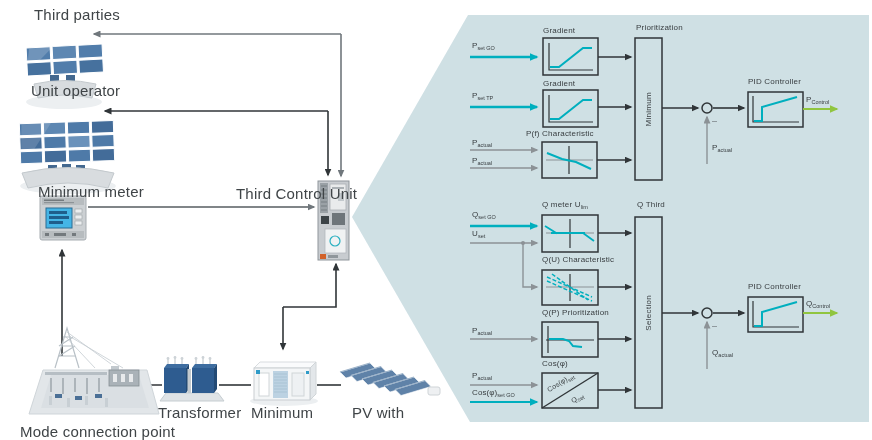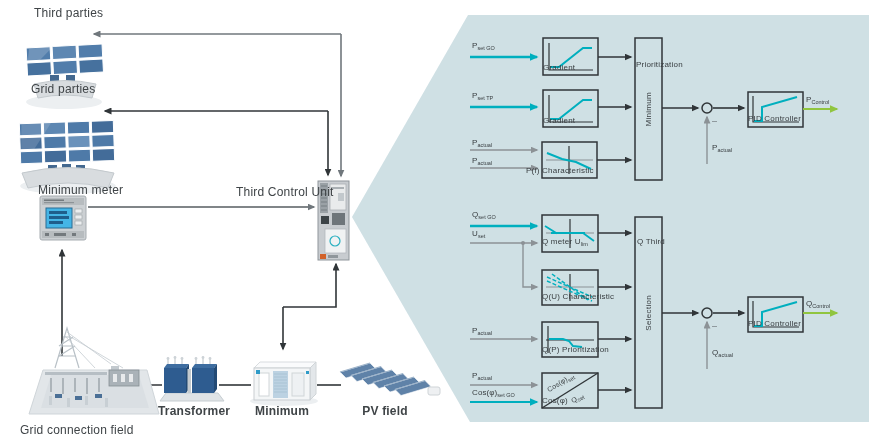--- a/index.html
+++ b/index.html
@@ -1,27 +1,27 @@
 <!DOCTYPE html>
 <html><head>
 <meta charset="utf-8">
 <style>
   html,body{margin:0;padding:0;background:#ffffff;}
   #stage{position:relative;width:872px;height:440px;overflow:hidden;
          font-family:"Liberation Sans", sans-serif;color:#3f4447;}
   #gfx{position:absolute;left:0;top:0;}
-  .lbl{position:absolute;font-size:12px;letter-spacing:.2px;color:#3f4447;white-space:nowrap;}
-  .blk{position:absolute;font-size:8px;letter-spacing:.2px;color:#383d40;white-space:nowrap;margin-top:37px;}
+  .lbl{position:absolute;font-size:15px;letter-spacing:.2px;color:#3f4447;white-space:nowrap;}
+  .blk{position:absolute;font-size:8px;letter-spacing:.2px;color:#383d40;white-space:nowrap;}
   .sig{position:absolute;font-size:8px;letter-spacing:.1px;color:#383d40;white-space:nowrap;}
   .sig .sub,.blk .sub{font-size:5.5px;vertical-align:-2px;letter-spacing:0;}
   .rot{position:absolute;display:flex;align-items:center;justify-content:center;}
   .rot span{writing-mode:vertical-rl;transform:rotate(180deg);font-size:8px;letter-spacing:.3px;color:#383d40;}
   .diag{transform-origin:left top;}
   .minus{position:absolute;font-size:9px;color:#6e7478;}
-  .ctr{text-align:center;font-weight:bold;}
+  .ctr{text-align:left;}
 </style>
 </head>
 <body>
 
 <div id="stage">
 
 <svg id="gfx" width="872" height="440" viewBox="0 0 872 440">
   <defs>
     <marker id="aDark" markerUnits="userSpaceOnUse" markerWidth="8" markerHeight="7" refX="6.5" refY="3.5" orient="auto">
       <path d="M0,0 L8,3.5 L0,7 z" fill="#303538"></path>
@@ -300,27 +300,27 @@
     <path d="M713,313 H744" stroke="#303538" stroke-width="1.6" marker-end="url(#aDark)"></path>
 
     <rect x="748" y="297" width="55" height="35" stroke="#303538" stroke-width="1.5"></rect>
     <path d="M753,301 V327 H799" stroke="#303538" stroke-width="1.2"></path>
     <path d="M754,326 H762 V312 L797,302" stroke="#00afbe" stroke-width="2"></path>
     <path d="M803,313 H837" stroke="#90c53f" stroke-width="2" marker-end="url(#aGreen)"></path>
   </g>
 </svg>
 
 <div class="lbl" style="left:34px;top:6px">Third parties</div>
-<div class="lbl" style="left:31px;top:82px">Grid parties</div>
+<div class="lbl" style="left:31px;top:82px">Unit operator</div>
 <div class="lbl" style="left:38px;top:183px">Minimum meter</div>
 <div class="lbl" style="left:236px;top:185px">Third Control Unit</div>
-<div class="lbl" style="left:20px;top:423px">Grid connection field</div>
+<div class="lbl" style="left:20px;top:423px">Mode connection point</div>
 <div class="lbl ctr" style="left:158px;top:404px;width:66px">Transformer</div>
 <div class="lbl ctr" style="left:251px;top:404px;width:62px">Minimum</div>
-<div class="lbl ctr" style="left:352px;top:404px;width:66px">PV field</div>
+<div class="lbl ctr" style="left:352px;top:404px;width:66px">PV with</div>
 
 <div class="blk" style="left:543px;top:26px">Gradient</div>
 <div class="blk" style="left:543px;top:79px">Gradient</div>
 <div class="blk" style="left:526px;top:129px">P(f) Characteristic</div>
 <div class="blk" style="left:636px;top:23px">Prioritization</div>
 <div class="blk" style="left:748px;top:77px">PID Controller</div>
 <div class="blk" style="left:542px;top:200px"><span>Q meter U</span><span class="sub">lim</span></div>
 <div class="blk" style="left:542px;top:255px">Q(U) Characteristic</div>
 <div class="blk" style="left:637px;top:200px">Q Third</div>
 <div class="blk" style="left:542px;top:308px">Q(P) Prioritization</div>

